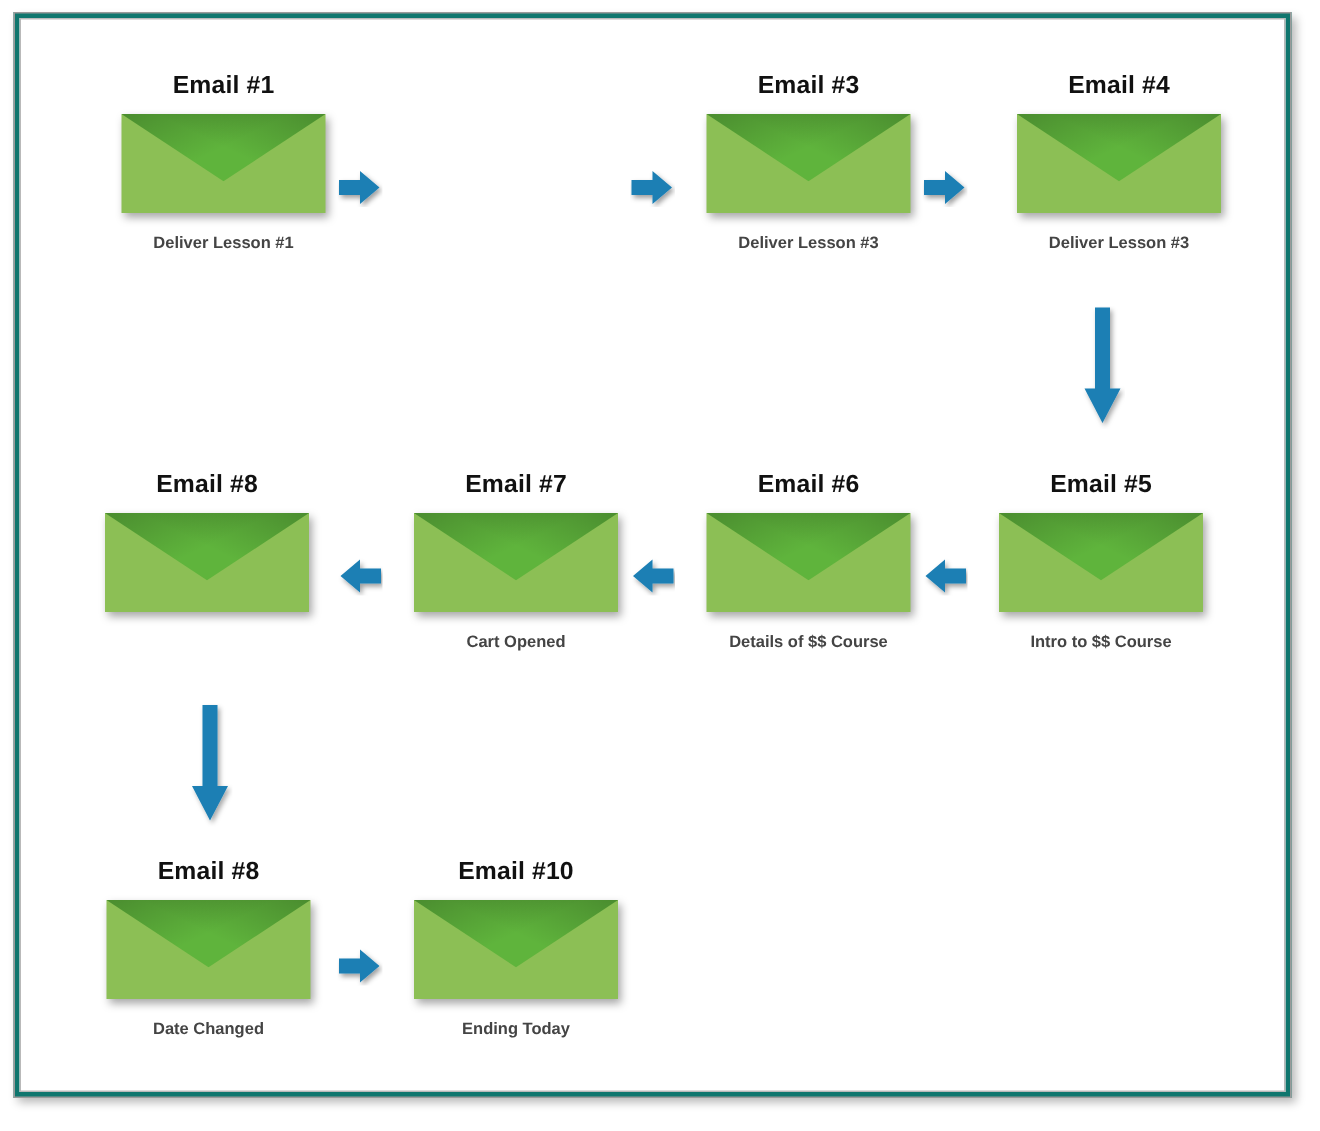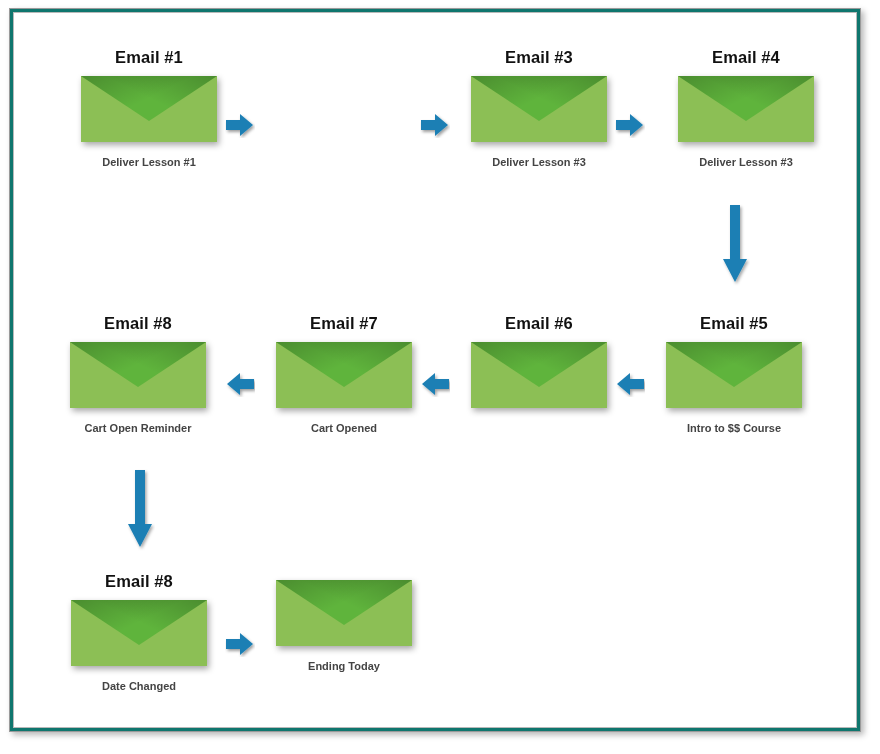--- a/index.html
+++ b/index.html
@@ -201,21 +201,20 @@
     </div>
 
     <div class="email-node" style="left:29px; top:300px;">
       <div class="node-title">Email #8</div>
       <div class="envelope-wrap">
         <div class="envelope">
           <div class="flap"></div>
           <div class="flap-shadow"></div>
         </div>
       </div>
-      <div class="node-caption">Cart Open Reminder</div>
     </div>
 
     <div class="h-arrow" style="left:211px; top:358px;">
       <svg width="30" height="26" viewBox="0 0 30 26">
         <g filter="url(#shR1)">
           <path d="M29,8 L15,8 L15,2 L2,13 L15,24 L15,18 L29,18 Z" fill="#1C7FB4"></path>
         </g>
         <defs>
           <filter id="shR1" x="-20%" y="-20%" width="160%" height="160%">
             <feDropShadow dx="1.5" dy="2" stdDeviation="1.6" flood-color="#000" flood-opacity="0.38"></feDropShadow>
@@ -249,20 +248,21 @@
     </div>
 
     <div class="email-node" style="left:430px; top:300px;">
       <div class="node-title">Email #6</div>
       <div class="envelope-wrap">
         <div class="envelope">
           <div class="flap"></div>
           <div class="flap-shadow"></div>
         </div>
       </div>
+      <div class="node-caption">Details of $$ Course</div>
     </div>
 
     <div class="h-arrow" style="left:601px; top:358px;">
       <svg width="30" height="26" viewBox="0 0 30 26">
         <g filter="url(#shR3)">
           <path d="M29,8 L15,8 L15,2 L2,13 L15,24 L15,18 L29,18 Z" fill="#1C7FB4"></path>
         </g>
         <defs>
           <filter id="shR3" x="-20%" y="-20%" width="160%" height="160%">
             <feDropShadow dx="1.5" dy="2" stdDeviation="1.6" flood-color="#000" flood-opacity="0.38"></feDropShadow>
@@ -313,20 +313,21 @@
         </g>
         <defs>
           <filter id="shL4" x="-20%" y="-20%" width="160%" height="160%">
             <feDropShadow dx="1.5" dy="2" stdDeviation="1.6" flood-color="#000" flood-opacity="0.38"></feDropShadow>
           </filter>
         </defs>
       </svg>
     </div>
 
     <div class="email-node" style="left:235px; top:558px;">
+      <div class="node-title">Email #10</div>
       <div class="envelope-wrap">
         <div class="envelope">
           <div class="flap"></div>
           <div class="flap-shadow"></div>
         </div>
       </div>
       <div class="node-caption">Ending Today</div>
     </div>
 
   </div>

